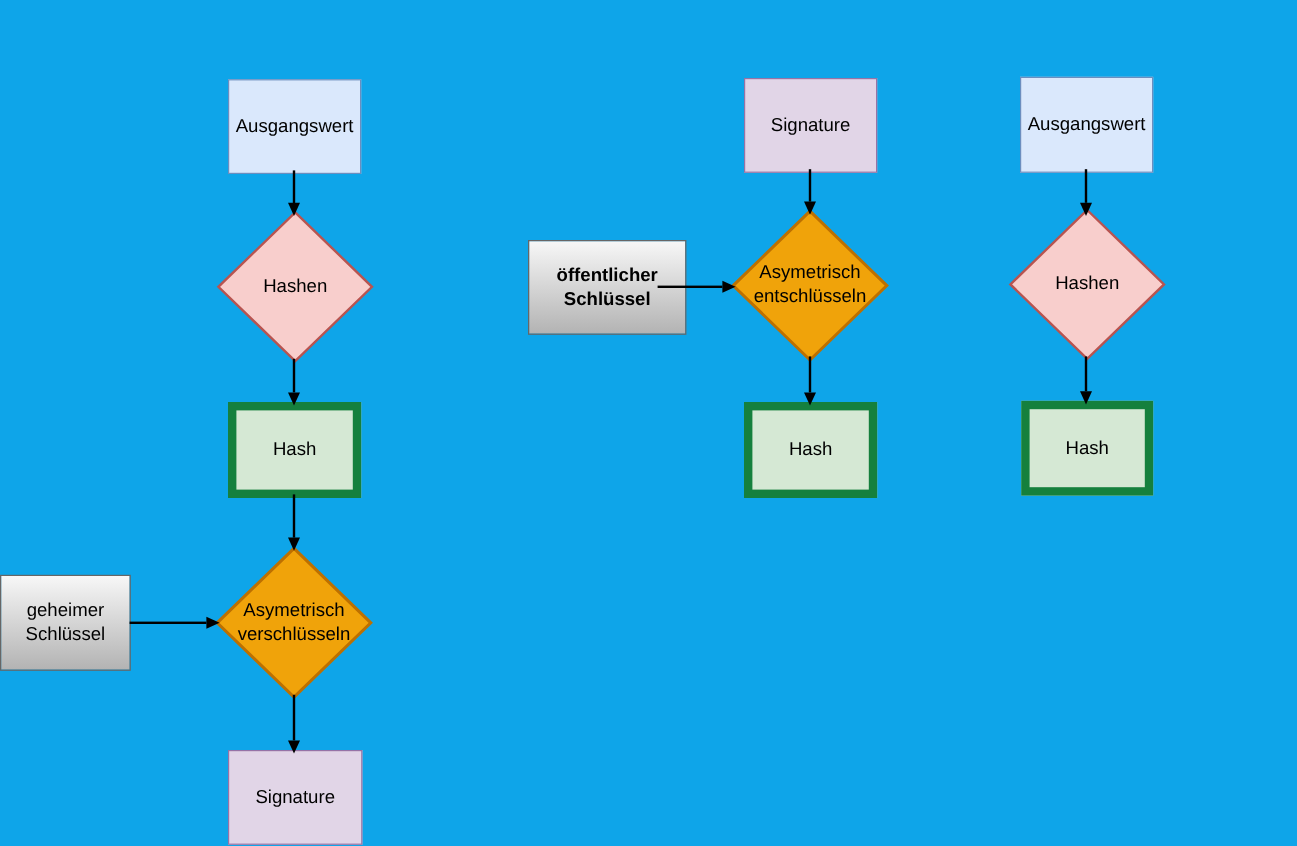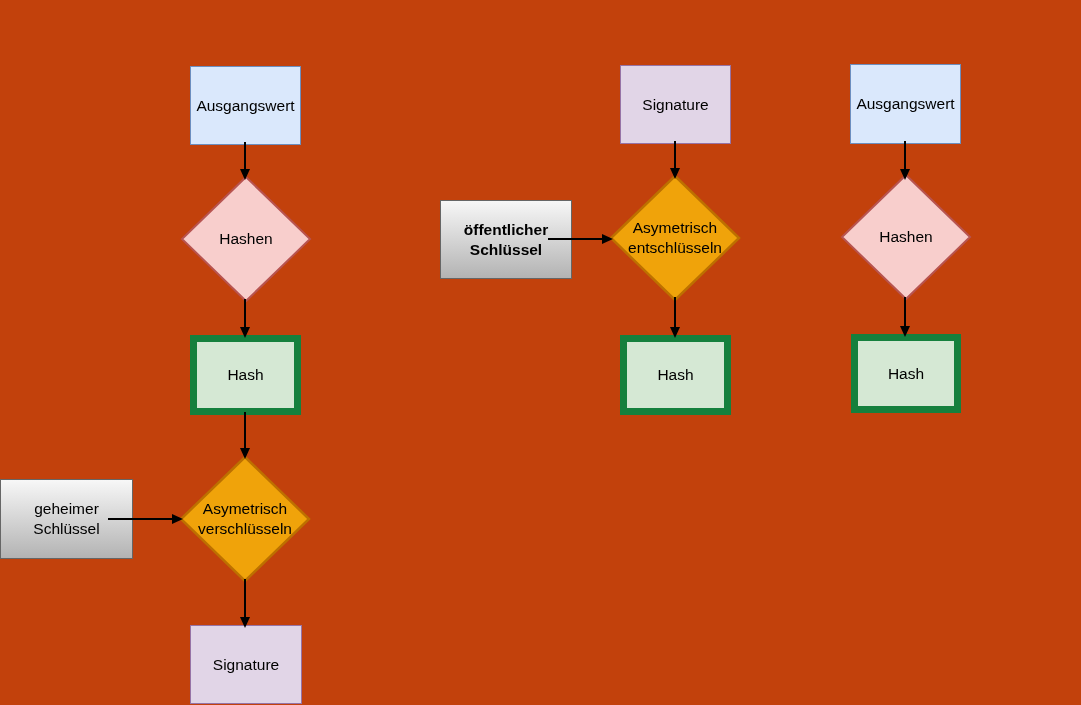--- a/index.html
+++ b/index.html
@@ -1,34 +1,34 @@
 <!DOCTYPE html>
 <html><head>
 <meta charset="utf-8">
 <style>
   html,body{margin:0;padding:0;background:#000;}
   .stage{
-    position:relative;width:1081px;height:705px;background:#c2410c;
+    position:relative;width:1081px;height:705px;background:#0ea5e9;
     overflow:hidden;font-family:"Liberation Sans",sans-serif;color:#000;
   }
   .node{
     position:absolute;box-sizing:border-box;display:flex;
     align-items:center;justify-content:center;text-align:center;
     font-size:15.5px;line-height:1.27;white-space:pre-line;z-index:2;
   }
   .rect-blue  {background:#dae8fc;border:1px solid #6c8ebf;}
   .rect-green {background:#d5e8d4;border:7px solid #15803d;}
   .rect-purple{background:#e1d5e7;border:1px solid #9673a6;}
   .rect-gray  {background:linear-gradient(#f7f7f7,#b3b3b3);border:1px solid #666666;}
 
   
   #n-ausgangswert-left {left:190px;top:66px; width:111px;height:79px;}
   #n-hash-left         {left:190px;top:335px;width:111px;height:80px;}
   #n-signature-left    {left:190px;top:625px;width:112px;height:79px;}
-  #n-geheimer          {left:0px;  top:479px;width:133px;height:80px;}
+  #n-geheimer          {left:0px;  top:479px;width:109px;height:80px;}
   #n-oeffentlicher     {left:440px;top:200px;width:132px;height:79px;font-weight:bold;}
   #n-signature-mid     {left:620px;top:65px; width:111px;height:79px;}
   #n-hash-mid          {left:620px;top:335px;width:111px;height:80px;}
   #n-ausgangswert-right{left:850px;top:64px; width:111px;height:80px;}
   #n-hash-right        {left:851px;top:334px;width:110px;height:79px;}
 
   
   .dsvg{position:absolute;z-index:1;}
   .dlabel{position:absolute;display:flex;align-items:center;justify-content:center;
     text-align:center;font-size:15.5px;line-height:1.27;white-space:pre-line;z-index:3;}

